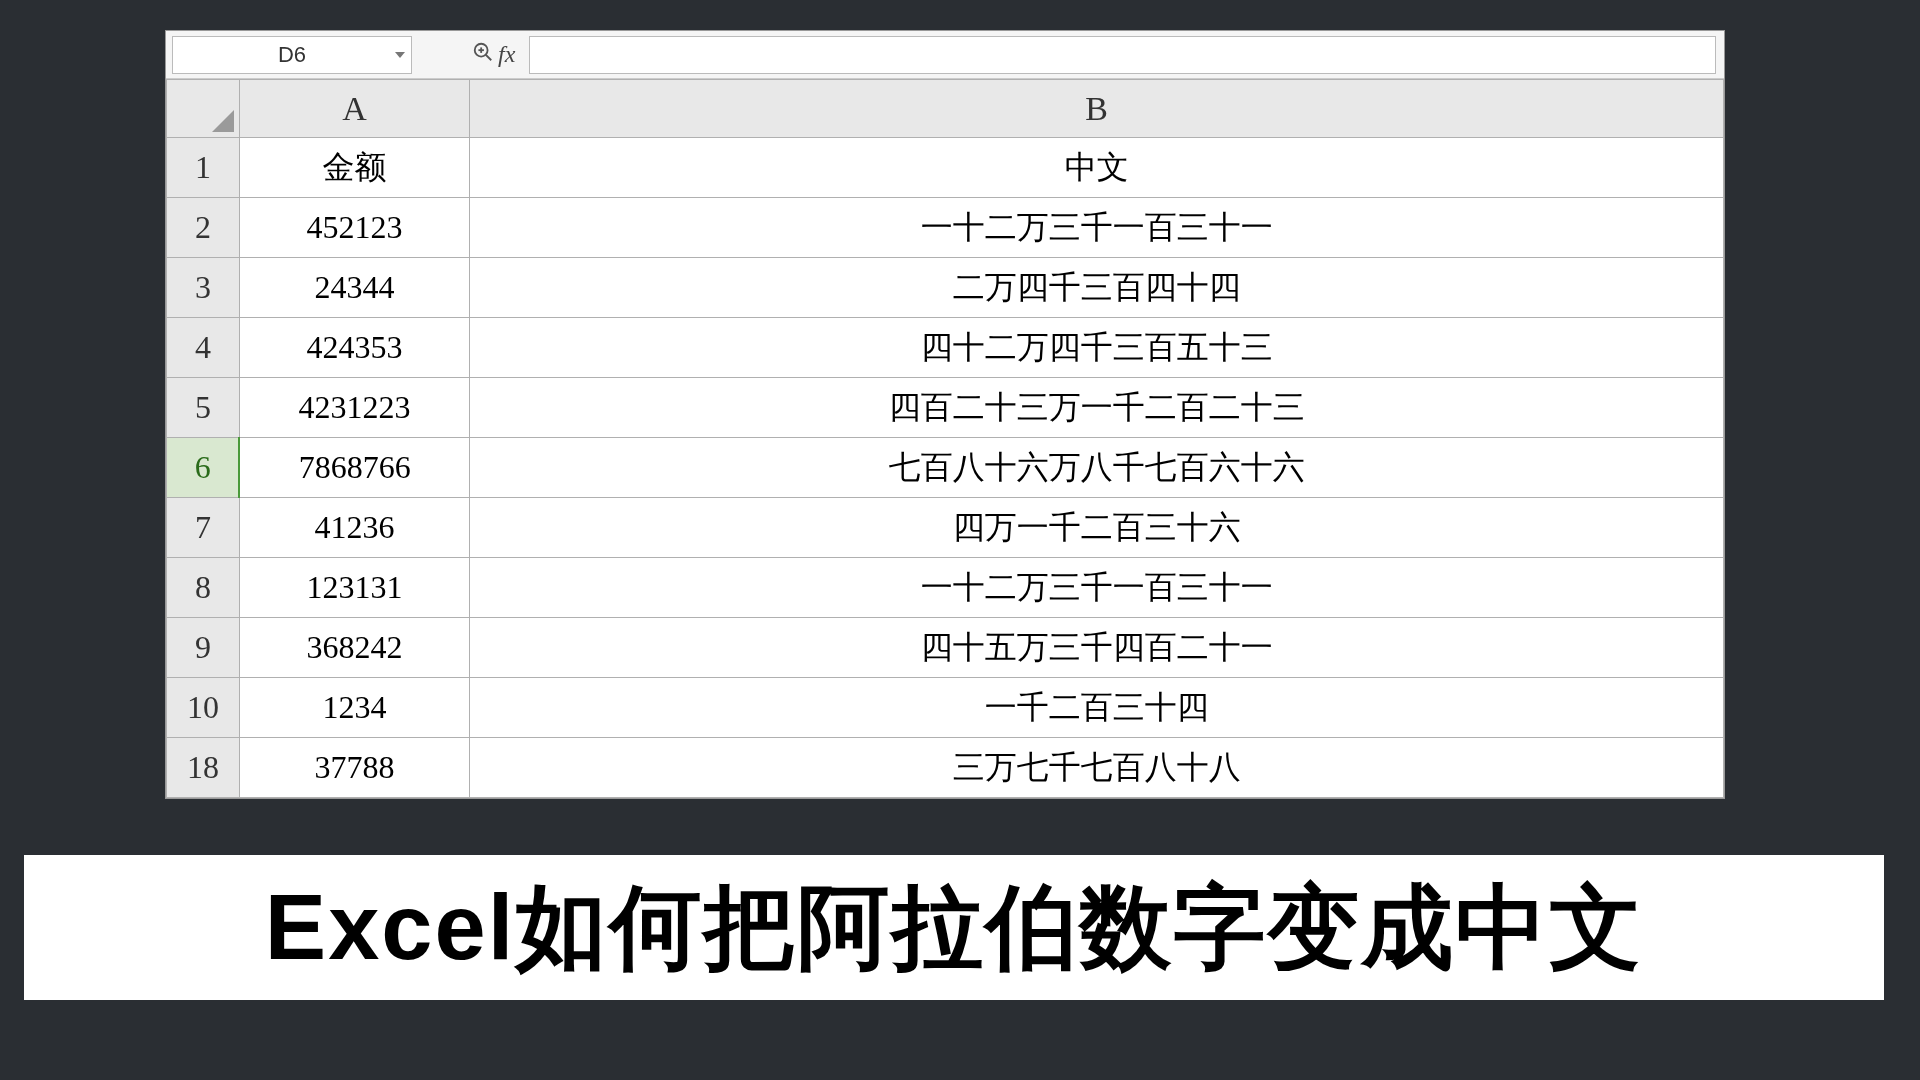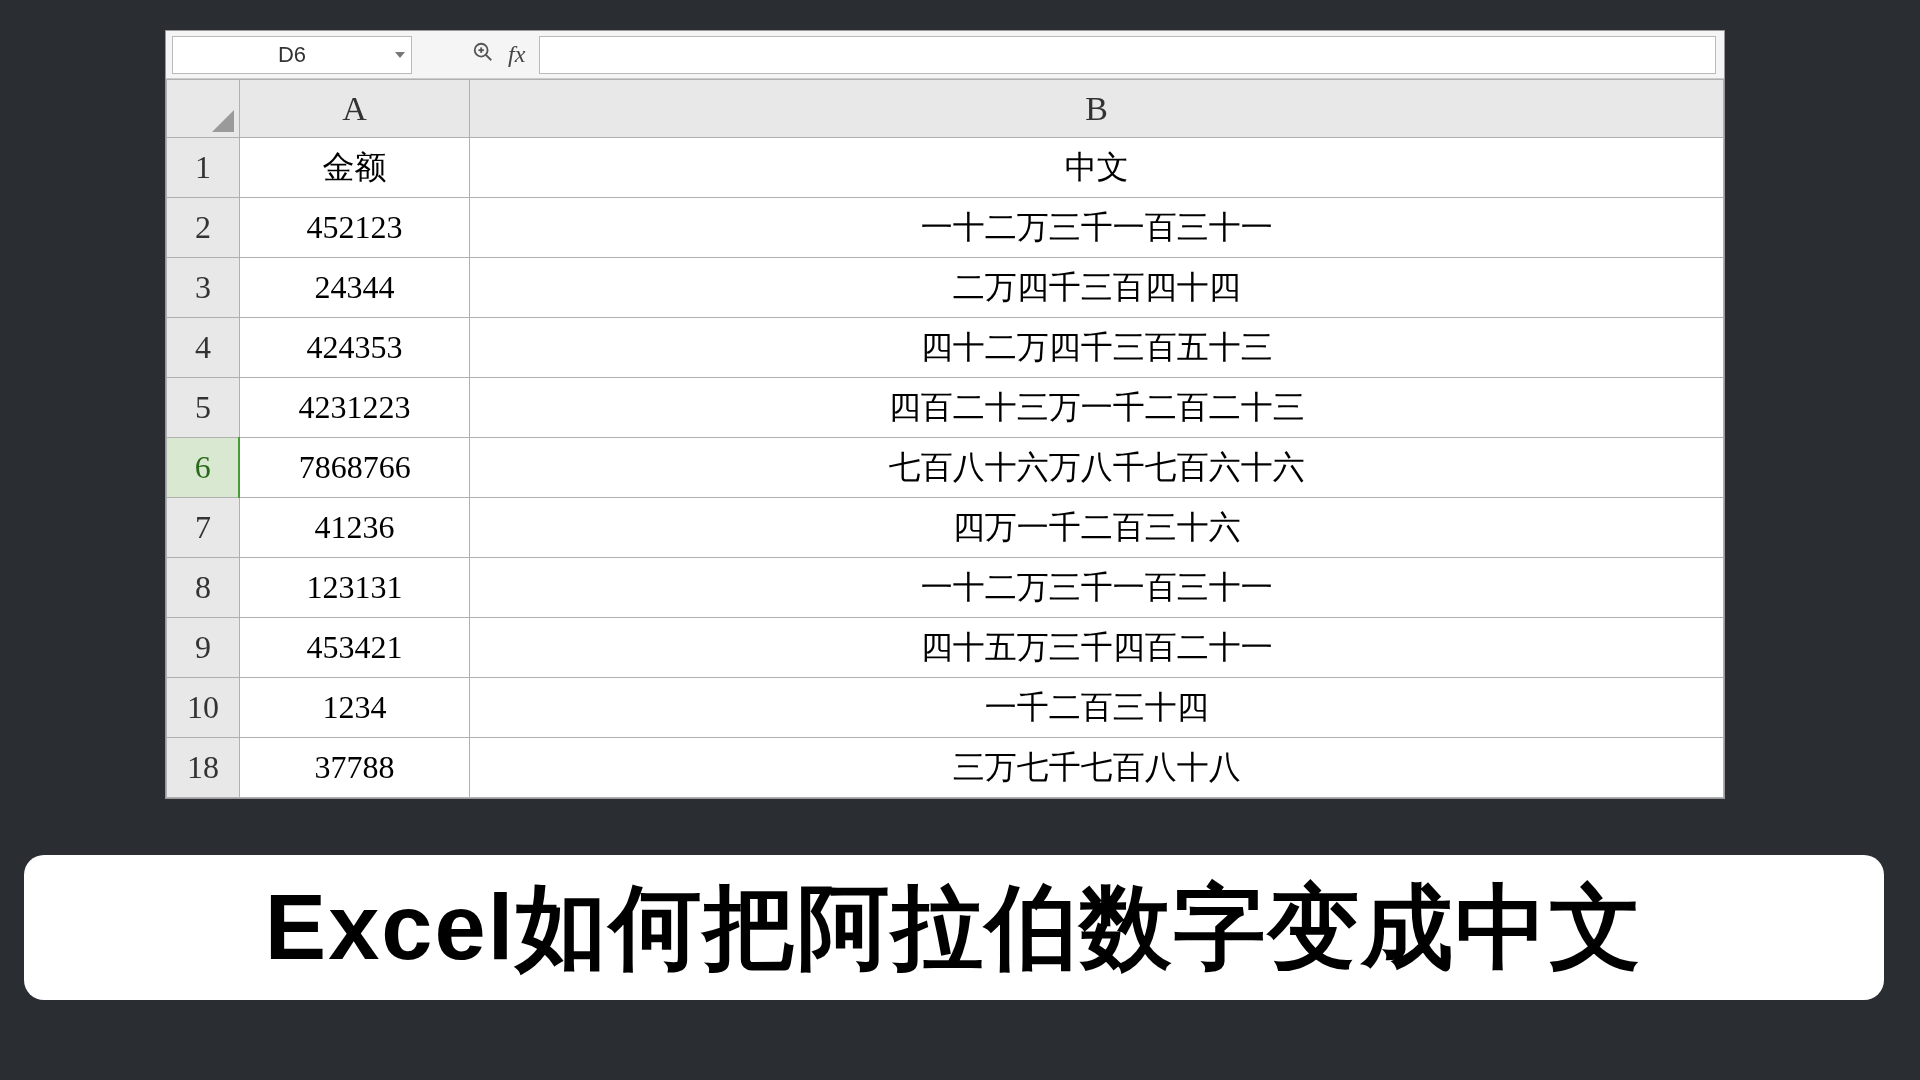--- a/index.html
+++ b/index.html
@@ -45,21 +45,21 @@
     top: 50%;
     transform: translateY(-50%);
     width: 0; height: 0;
     border-left: 5px solid transparent;
     border-right: 5px solid transparent;
     border-top: 6px solid #777;
   }
   .fb-icons {
     display: flex;
     align-items: center;
-    gap: 14px;
+    gap: 4px;
     margin: 0 14px 0 60px;
     color: #555;
     font-size: 22px;
   }
   .zoom-icon svg { width: 22px; height: 22px; }
   .fx-label { font-style: italic; font-family: "Times New Roman", serif; font-size: 24px; color: #444;}
   .formula-input {
     flex: 1;
     height: 38px;
     margin: 5px 8px 5px 0;
@@ -130,21 +130,20 @@
     width: 1860px;
     height: 145px;
     background: #fff;
     display: flex;
     align-items: center;
     justify-content: center;
     font-size: 92px;
     font-weight: 600;
     font-family: "Microsoft YaHei", "SimHei", sans-serif;
     letter-spacing: 2px;
-    border-radius: 20px;
   }
 </style>
 </head>
 <body>
 
 <div class="excel-window">
 
   <div class="formula-bar">
     <div class="name-box">
       <span>D6</span>
@@ -212,21 +211,21 @@
         <td class="data-cell">41236</td>
         <td class="data-cell">四万一千二百三十六</td>
       </tr>
       <tr>
         <td class="row-header">8</td>
         <td class="data-cell">123131</td>
         <td class="data-cell">一十二万三千一百三十一</td>
       </tr>
       <tr>
         <td class="row-header">9</td>
-        <td class="data-cell">453421</td>
+        <td class="data-cell">368242</td>
         <td class="data-cell">四十五万三千四百二十一</td>
       </tr>
       <tr>
         <td class="row-header">10</td>
         <td class="data-cell">1234</td>
         <td class="data-cell">一千二百三十四</td>
       </tr>
       <tr>
         <td class="row-header">18</td>
         <td class="data-cell">37788</td>

